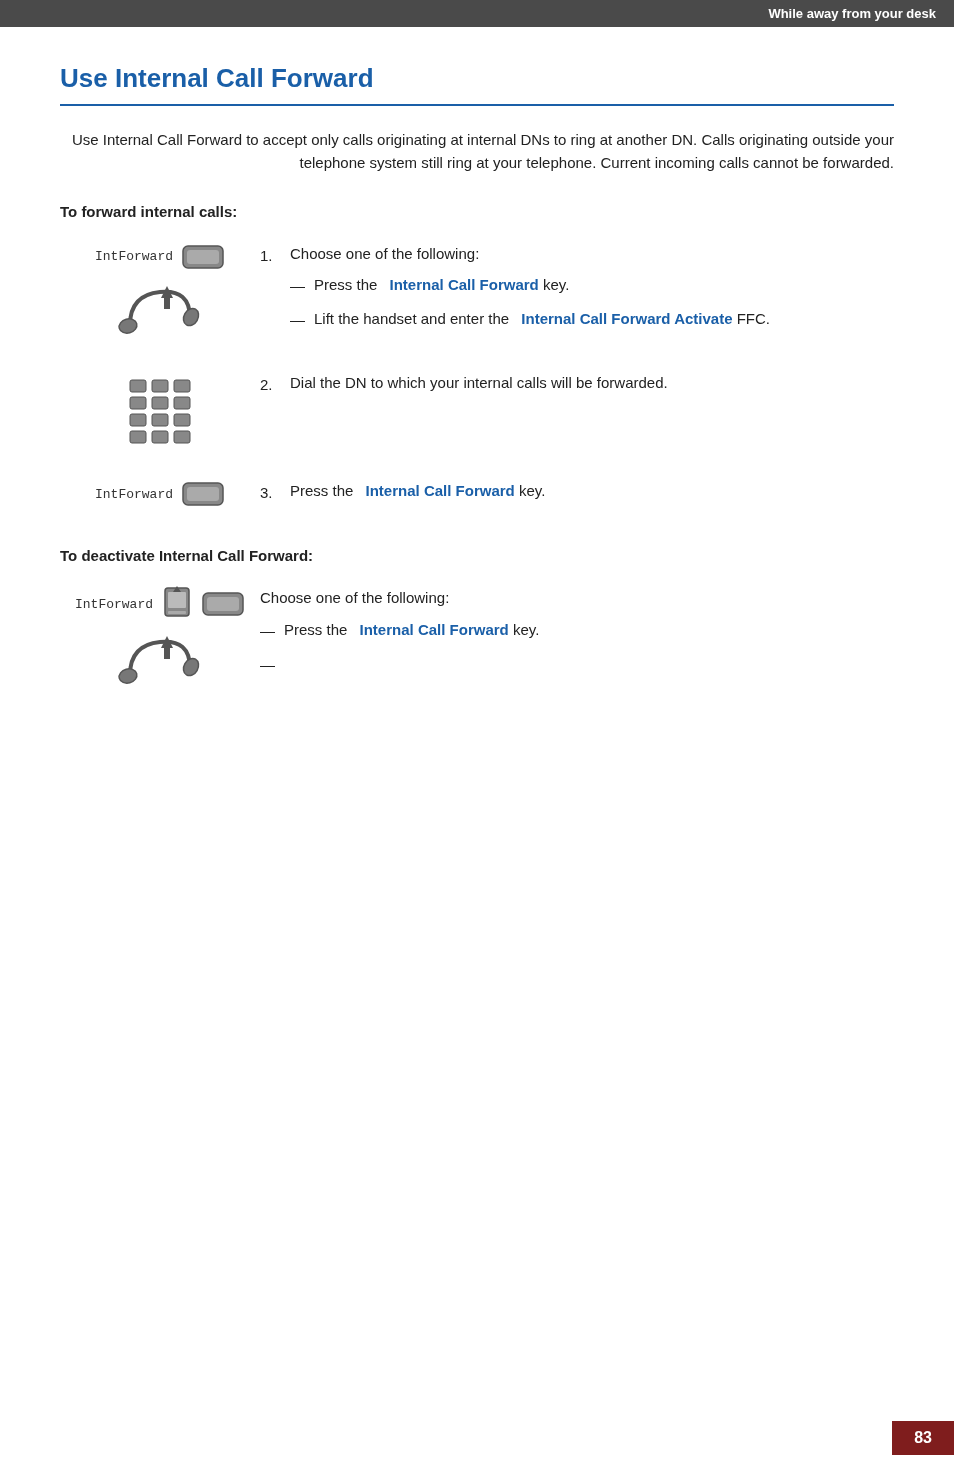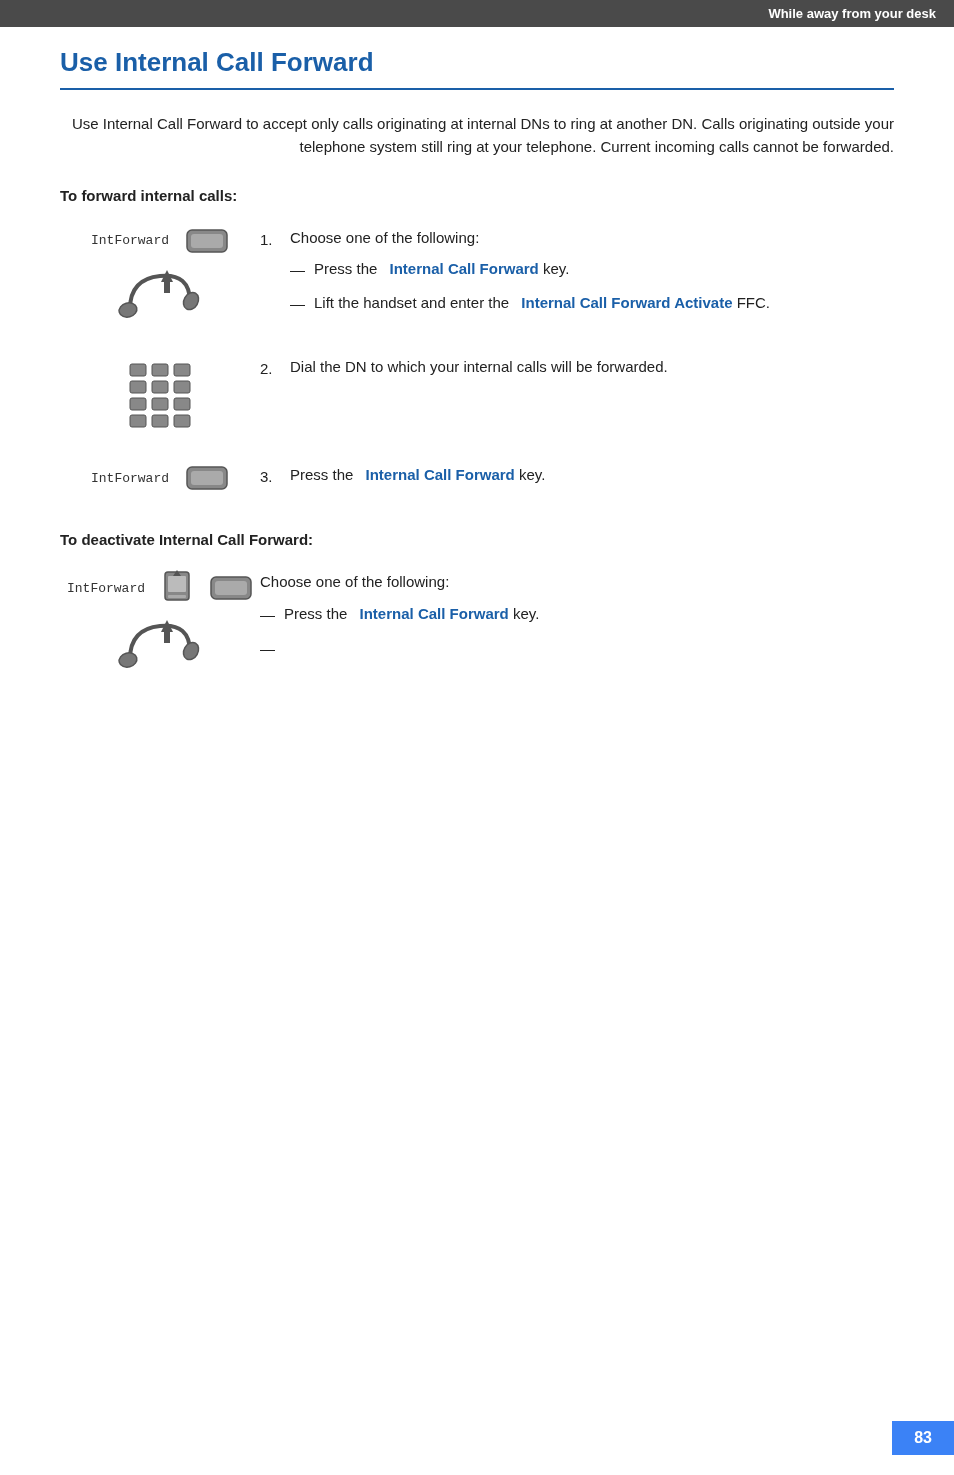--- a/index.html
+++ b/index.html
@@ -15,21 +15,21 @@
     }
 
     
     .header-bar {
       background: #4a4a4a;
       color: #fff;
       text-align: right;
       padding: 6px 18px 6px 0;
       font-size: 13px;
       font-weight: bold;
-      margin-bottom: 0;
+      margin-bottom: 16px;
     }
 
     .page-wrapper {
       padding: 20px 60px 80px 60px;
     }
 
     
     .page-title {
       color: #1a5fa8;
       font-size: 26px;
@@ -94,37 +94,37 @@
       color: #1a5fa8;
       font-weight: bold;
       margin-left: 8px;
     }
 
     
     .page-number-area {
       position: absolute;
       bottom: 20px;
       right: 0;
-      background: #3b82f6;
+      background: #7f1d1d;
       color: #fff;
       font-weight: bold;
       font-size: 16px;
       padding: 8px 22px;
     }
 
     .key-label {
       font-family: 'Courier New', monospace;
       font-size: 13px;
       color: #333;
     }
 
     .icon-row {
       display: flex;
       align-items: center;
-      gap: 16px;
+      gap: 8px;
       margin-bottom: 8px;
     }
 
     .icon-row-second {
       display: flex;
       align-items: center;
       gap: 8px;
     }
 
     .step-images-wrapper {

